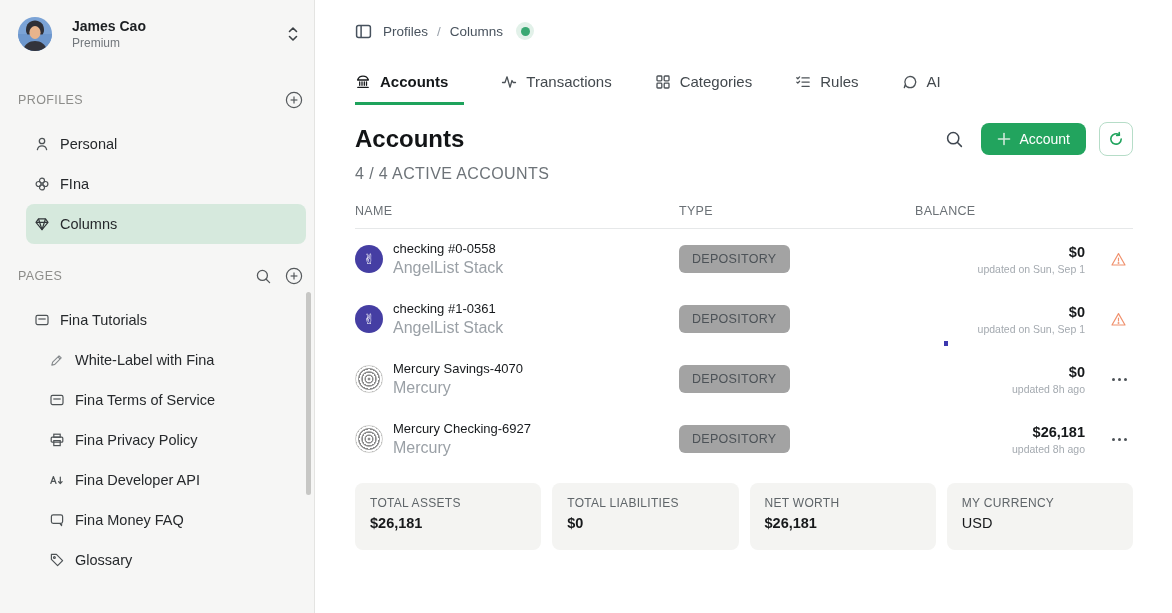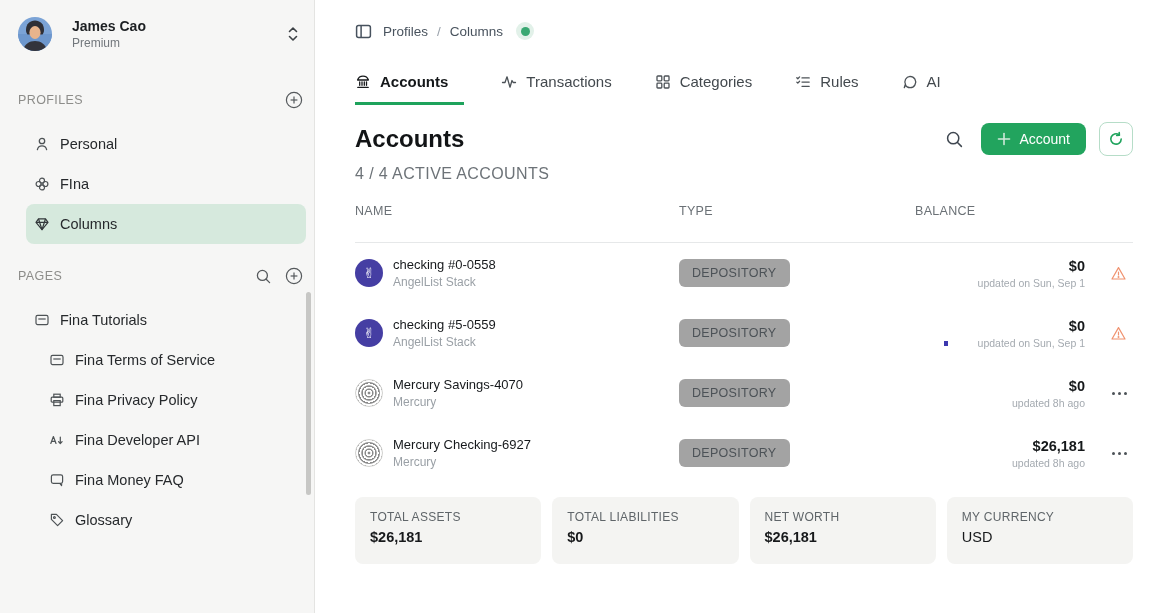--- a/index.html
+++ b/index.html
@@ -41,29 +41,29 @@
   .page-head { display:flex; align-items:center; margin-top:17px; }
   .page-title { font-size:24px; font-weight:700; color:#121416; }
   .controls { margin-left:auto; display:flex; align-items:center; gap:13px; }
   .icon-btn { background:none; border:none; display:flex; cursor:pointer; padding:4px; }
   .add-btn { display:flex; align-items:center; gap:8px; background:#22a45e; color:#fff; border:none; border-radius:8px; height:32px; padding:0 16px; font-size:14px; font-family:inherit; cursor:pointer; }
   .refresh-btn { width:34px; height:34px; border-radius:8px; background:#fff; border:1px solid #b6ddc8; display:flex; align-items:center; justify-content:center; cursor:pointer; }
   .page-sub { margin-top:9px; font-size:16px; letter-spacing:.4px; color:#6d7378; }
 
   .acct-table { margin-top:21px; }
   .t-head, .t-row { display:grid; grid-template-columns:324px 1fr 170px 48px; align-items:center; }
-  .t-head { font-size:12.5px; color:#6b7176; letter-spacing:.3px; padding-bottom:24px; border-bottom:1px solid #e6e8e9; }
+  .t-head { font-size:12.5px; color:#6b7176; letter-spacing:.3px; padding-bottom:10px; border-bottom:1px solid #e6e8e9; }
   .th-balance { text-align:left; }
   .t-row { height:60px; }
   .cell-name { display:flex; align-items:center; gap:10px; }
   .row-avatar { width:28px; height:28px; border-radius:50%; flex:0 0 28px; display:flex; align-items:center; justify-content:center; }
   .row-avatar.angellist { background:#453ea3; color:#fff; font-size:14px; }
   .row-avatar.mercury { border:1px solid #d2d2d0; background:repeating-radial-gradient(circle at 50% 50%, #8b8b8b 0 .8px, #ffffff 1.8px 3.2px); }
   .acct-name { font-size:13px; color:#16191c; font-weight:400; }
-  .acct-inst { font-size:12px; color:#9aa0a6; margin-top:3px; }
+  .acct-inst { font-size:16px; color:#9aa0a6; margin-top:3px; }
   .type-badge { display:inline-block; background:#a3a3a3; color:#4c5257; border-radius:6px; font-size:12.5px; letter-spacing:.3px; padding:7px 13px; }
   .cell-balance { text-align:right; }
   .bal-amt { font-size:14.5px; font-weight:700; color:#15181a; }
   .bal-upd { font-size:10.5px; color:#a4aab0; margin-top:3px; }
   .cell-action { display:flex; justify-content:flex-end; padding-right:6px; }
   .dots { display:flex; gap:3px; }
   .dots i { width:3px; height:3px; border-radius:50%; background:#4c5257; }
 
   .summary-row { display:flex; gap:11px; margin-top:14px; }
   .sum-card { flex:1; height:67px; background:#f4f4f2; border-radius:8px; padding:13px 15px; }
@@ -170,20 +170,29 @@
       <span class="ic">
         <svg width="16" height="16" viewBox="0 0 16 16" fill="none" stroke="#4e5356" stroke-width="1.2">
             <rect x="2" y="3.4" width="12" height="9.2" rx="1.6"></rect>
             <line x1="4.3" y1="7" x2="11.7" y2="7"></line>
           </svg>
       </span>
       <span>Fina Tutorials</span>
     </div>
     <div class="nav-item level1">
       <span class="ic">
+        <svg width="15" height="15" viewBox="0 0 16 16" fill="none" stroke="#85898c" stroke-width="1.2" stroke-linejoin="round">
+            <path d="M3 13l.9-3.2 6.8-6.8 2.3 2.3-6.8 6.8z"></path>
+            <line x1="9.6" y1="4.1" x2="11.9" y2="6.4"></line>
+          </svg>
+      </span>
+      <span>White-Label with Fina</span>
+    </div>
+    <div class="nav-item level1">
+      <span class="ic">
         <svg width="16" height="16" viewBox="0 0 16 16" fill="none" stroke="#4e5356" stroke-width="1.2">
             <rect x="2" y="3.4" width="12" height="9.2" rx="1.6"></rect>
             <line x1="4.3" y1="7" x2="11.7" y2="7"></line>
           </svg>
       </span>
       <span>Fina Terms of Service</span>
     </div>
     <div class="nav-item level1">
       <span class="ic">
         <svg width="16" height="16" viewBox="0 0 16 16" fill="none" stroke="#4e5356" stroke-width="1.2">
@@ -359,21 +368,21 @@
               <circle cx="8.5" cy="12" r=".4" fill="#f0926f"></circle>
             </svg>
         </span>
       </div>
     </div>
 
     <div class="t-row">
       <div class="cell-name">
         <span class="row-avatar angellist">✌</span>
         <span>
-          <div class="acct-name">checking #5-0559</div>
+          <div class="acct-name">checking #1-0361</div>
           <div class="acct-inst">AngelList Stack</div>
         </span>
       </div>
       <div><span class="type-badge">DEPOSITORY</span></div>
       <div class="cell-balance">
         <div class="bal-amt">$0</div>
         <div class="bal-upd">updated on Sun, Sep 1</div>
       </div>
       <div class="cell-action">
         <span>

